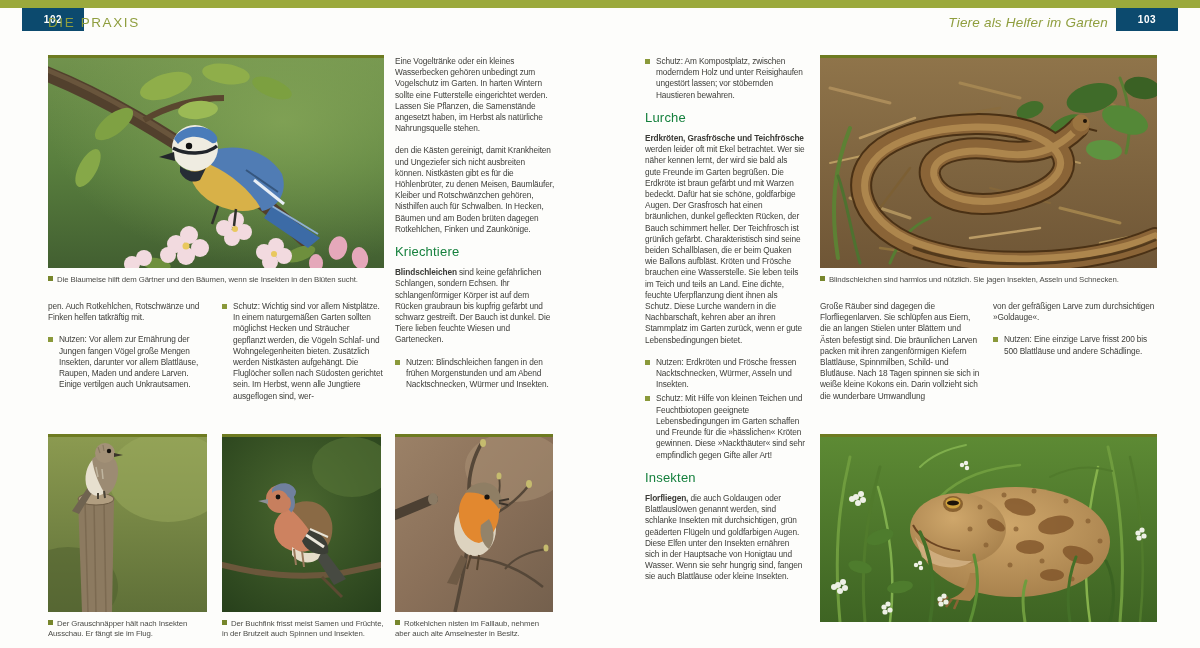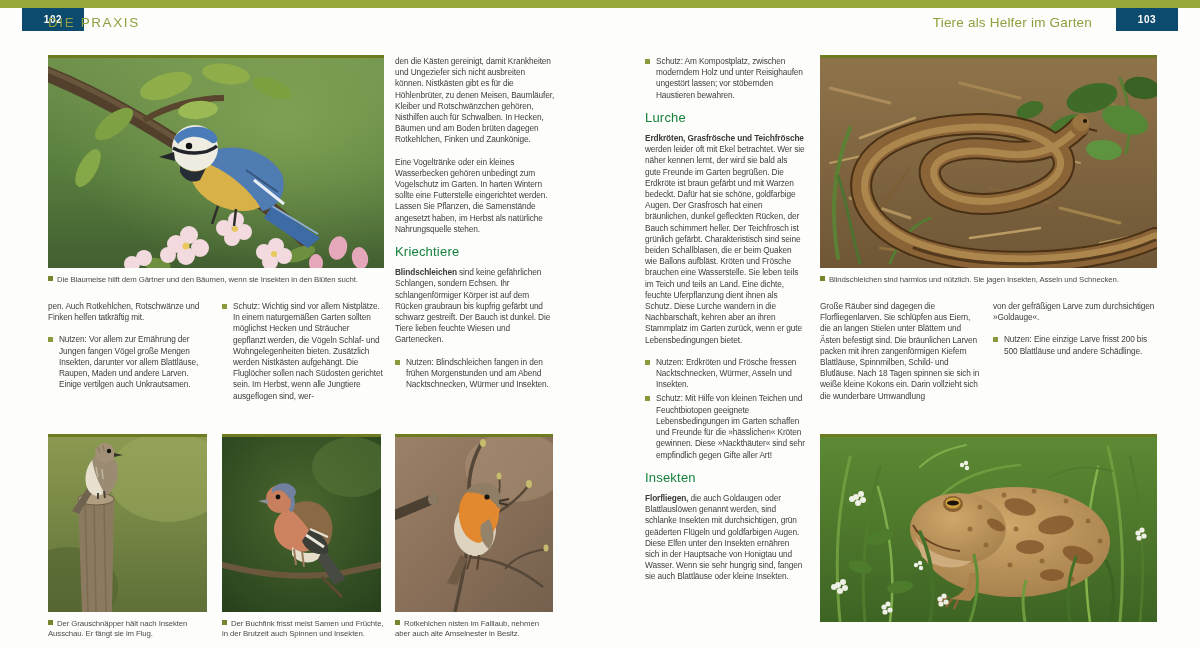--- a/index.html
+++ b/index.html
@@ -8,21 +8,21 @@
   .spread { position:relative; width:1200px; height:648px; background:#fdfdfb; overflow:hidden; }
 
   
   .topbar { position:absolute; top:0; left:0; width:1200px; height:8px; background:#9ba93c; }
   .pagenum { position:absolute; top:8px; width:62px; height:23px; background:#0c4a6e; color:#fff;
              font-size:10px; font-weight:bold; text-align:center; line-height:23px; letter-spacing:.6px; }
   #pagenum-left { left:22px; }
   #pagenum-right { left:1116px; }
   .htitle { position:absolute; top:15px; font-size:13.5px; color:#8f9e3e; }
   #htitle-left { left:48px; letter-spacing:1.6px; }
-  #htitle-right { right:108px; letter-spacing:.2px; }
+  #htitle-right { right:92px; letter-spacing:.2px;font-style:italic; }
 
   
   .photo { position:absolute; border-top:3px solid #6e7b21; overflow:hidden; }
   .photo svg { display:block; }
 
   
   .caption { position:absolute; font-size:7.8px; line-height:10.3px; color:#4c4c48; letter-spacing:-0.1px; }
   .caption.oneline { white-space:nowrap; }
   .sq { display:inline-block; width:5px; height:5px; background:#77862c; margin-right:4px; vertical-align:1px; }
 
@@ -140,22 +140,22 @@
     <div class="col" style="left:222px; top:301px; width:161px;">
       <div class="blist">
         <div class="bi">
           <span class="sq2"></span>
           <span>Schutz: Wichtig sind vor allem Nistplätze. In einem naturgemäßen Garten sollten möglichst Hecken und Sträucher gepflanzt werden, die Vögeln Schlaf- und Wohngelegenheiten bieten. Zusätzlich werden Nistkästen aufgehängt. Die Fluglöcher sollen nach Südosten gerichtet sein. Im Herbst, wenn alle Jungtiere ausgeflogen sind, wer-</span>
         </div>
       </div>
     </div>
 
     <div class="col" style="left:395px; top:56px; width:160px;">
+      <p>Eine Vogeltränke oder ein kleines Wasserbecken gehören unbedingt zum Vogelschutz im Garten. In harten Wintern sollte eine Futterstelle eingerichtet werden. Lassen Sie Pflanzen, die Samenstände angesetzt haben, im Herbst als natürliche Nahrungsquelle stehen.</p>
       <p>den die Kästen gereinigt, damit Krankheiten und Ungeziefer sich nicht ausbreiten können. Nistkästen gibt es für die Höhlenbrüter, zu denen Meisen, Baumläufer, Kleiber und Rotschwänzchen gehören, Nisthilfen auch für Schwalben. In Hecken, Bäumen und am Boden brüten dagegen Rotkehlchen, Finken und Zaunkönige.</p>
-      <p>Eine Vogeltränke oder ein kleines Wasserbecken gehören unbedingt zum Vogelschutz im Garten. In harten Wintern sollte eine Futterstelle eingerichtet werden. Lassen Sie Pflanzen, die Samenstände angesetzt haben, im Herbst als natürliche Nahrungsquelle stehen.</p>
       <h2 class="sec">Kriechtiere</h2>
       <p><span class="lead">Blindschleichen</span><span> sind keine gefährlichen Schlangen, sondern Echsen. Ihr schlangenförmiger Körper ist auf dem Rücken graubraun bis kupfrig gefärbt und schwarz gestreift. Der Bauch ist dunkel. Die Tiere lieben feuchte Wiesen und Gartenecken.</span></p>
       <div class="blist">
         <div class="bi">
           <span class="sq2"></span>
           <span>Nutzen: Blindschleichen fangen in den frühen Morgenstunden und am Abend Nacktschnecken, Würmer und Insekten.</span>
         </div>
       </div>
     </div>
 

